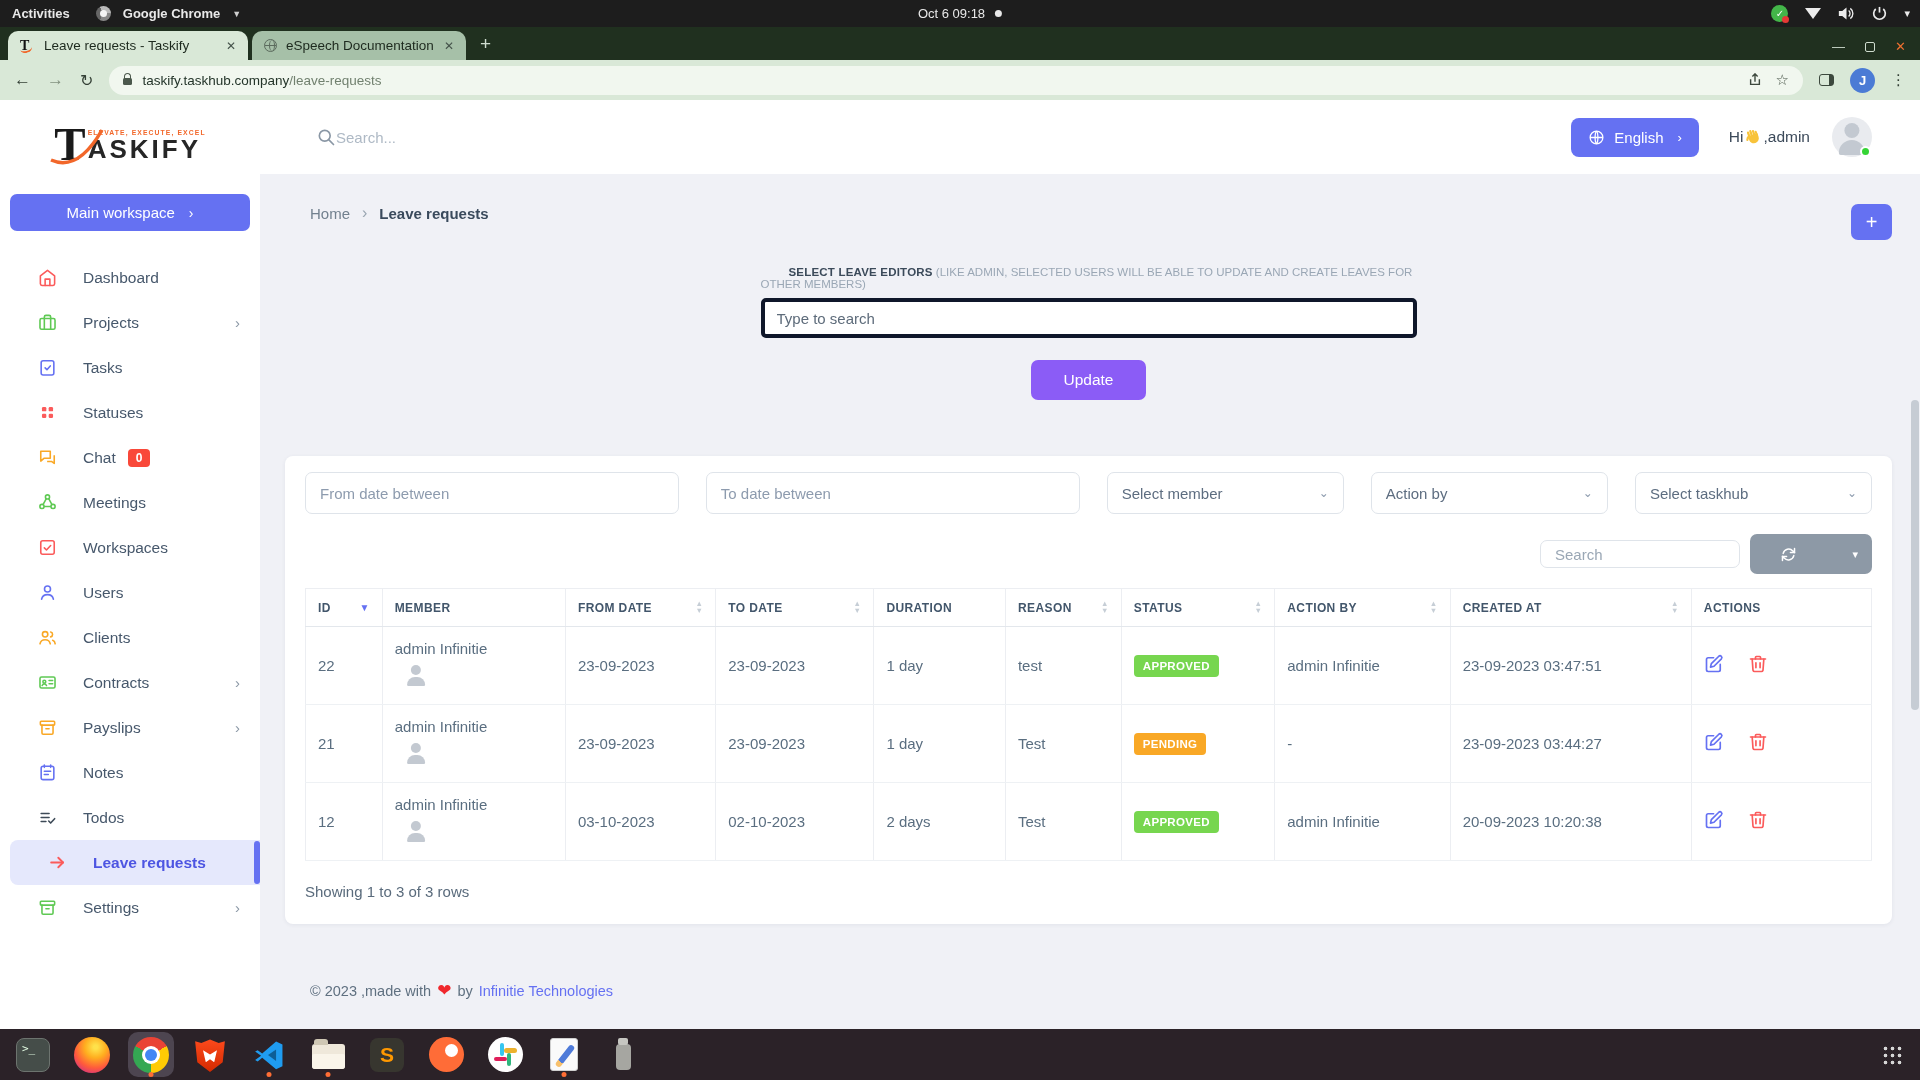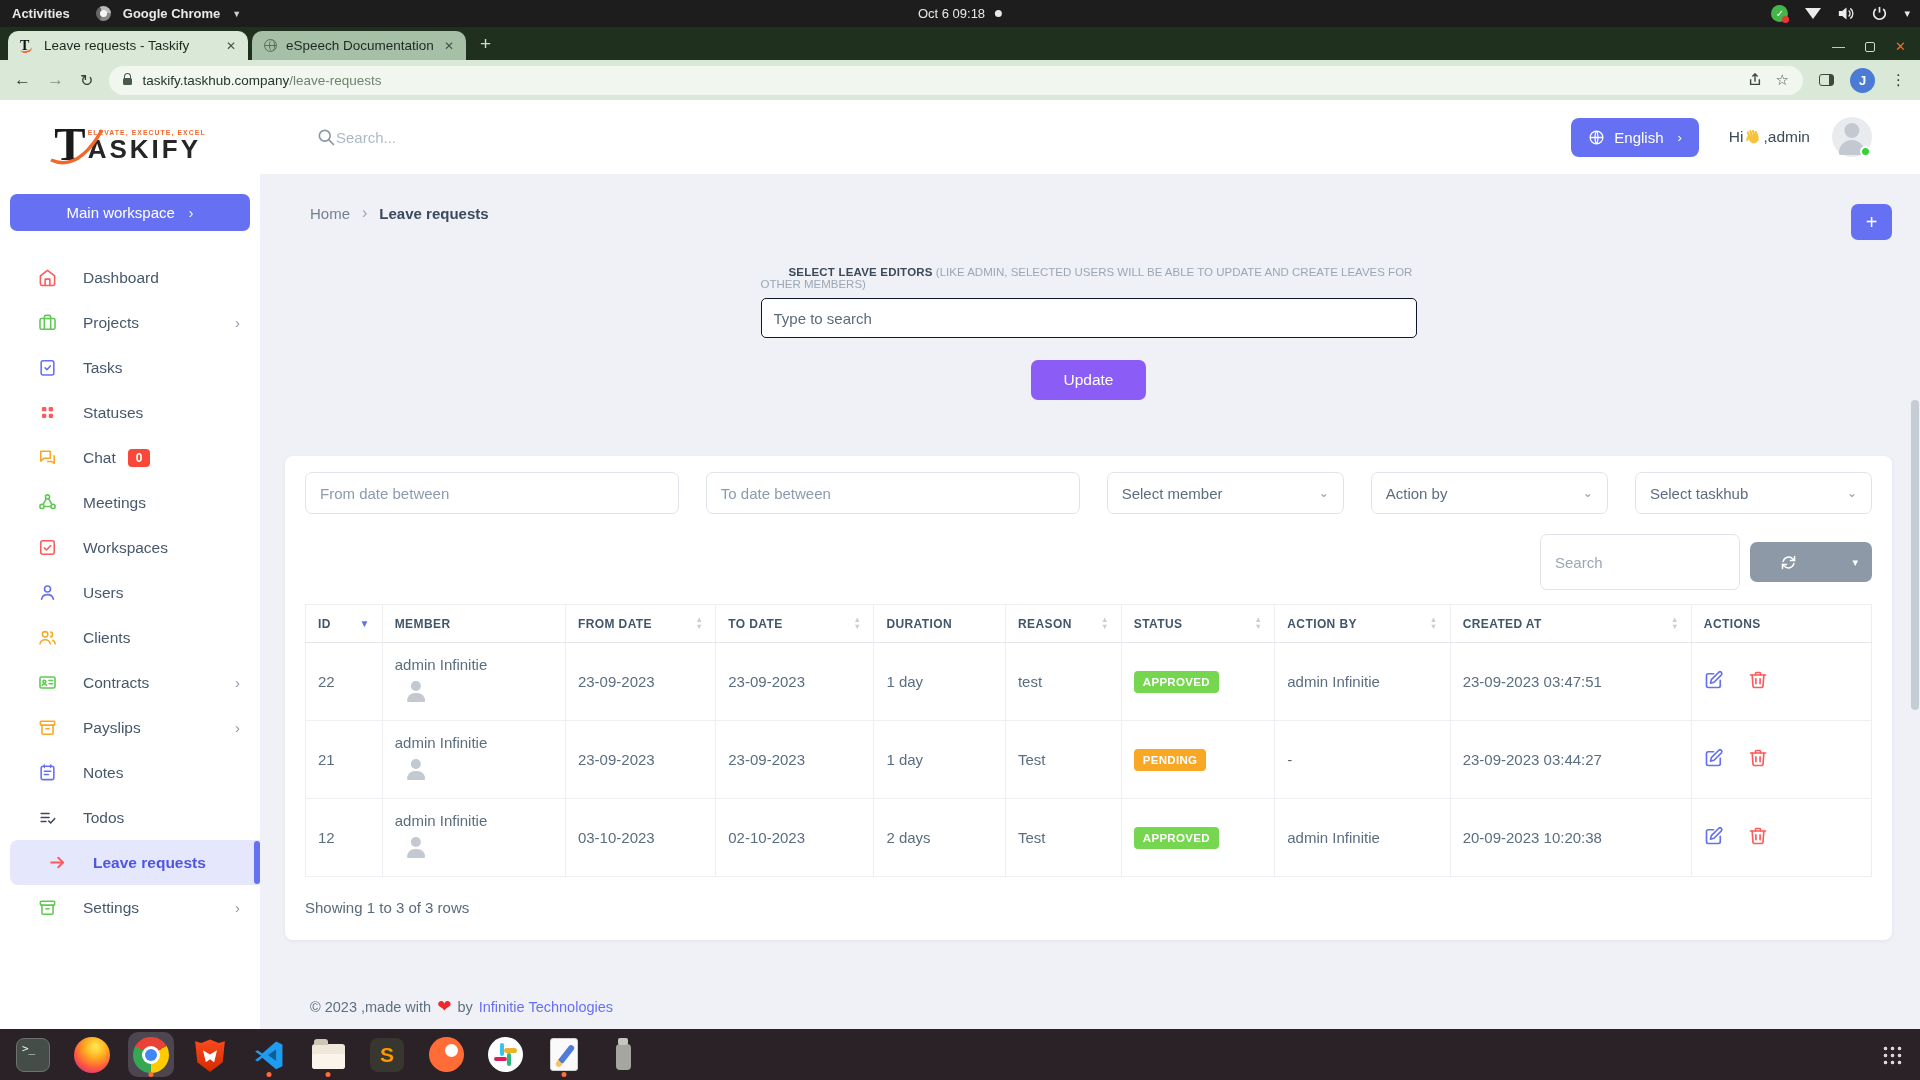--- a/index.html
+++ b/index.html
@@ -123,38 +123,38 @@
   .crumb-home { color:#72818f; }
   .crumb-sep { color:#9aa6b2; font-size:16px; }
   .crumb-cur { color:#3a4a5c; font-weight:bold; }
   .add-btn { margin-left:auto; width:41px; height:36px; background:#6571f2; border-radius:7px; color:#fff;
     font-size:20px; display:flex; align-items:center; justify-content:center; }
 
   .editors { width:656px; margin:26px auto 0; }
   .editors-label { font-size:11.5px; }
   .editors-strong { font-weight:bold; color:#3b4a5a; letter-spacing:.2px;margin-left:28px; }
   .editors-note { color:#9aa7b5; }
-  .editors-input { margin-top:8px; width:100%; height:40px; border:1px solid #0f172a; border-radius:5px;
+  .editors-input { margin-top:8px; width:100%; height:40px; border:4px solid #0f172a; border-radius:5px;
     padding:12px 12px; font-size:15px; color:#3b4a5a; background:#fff; font-family:inherit; }
   .editors-input::placeholder { color:#5d6b7a; }
   .update-btn { display:block; margin:22px auto 0; width:115px; height:40px; background:#8b5cf6; border:none;
     border-radius:7px; color:#fff; font-size:15.5px; font-family:inherit; }
 
   .card { margin-top:56px; background:#fff; border-radius:8px; box-shadow:0 1px 4px rgba(40,50,80,.07);
     padding:16px 20px 24px; }
   .filter-row { display:flex; gap:27px; }
   .f-input { height:42px; border:1px solid #dfe4ea; border-radius:7px; padding:0 14px; font-size:15px;
     background:#fff; font-family:inherit; color:#42506a; }
   .f-input::placeholder { color:#8d9bae; }
   .f-input.wide { flex:1.66; }
   .f-select { flex:1; height:42px; border:1px solid #dfe4ea; border-radius:7px; padding:0 14px;
     display:flex; align-items:center; font-size:15px; color:#5d6d80; background:#fff;gap:12px; }
   .f-select .caret { margin-left:auto; color:#8d9bae; font-size:12px; }
   .search-row { margin-top:20px; display:flex; justify-content:flex-end; align-items:center; gap:10px; }
-  .t-search { width:200px; height:56px; border:1px solid #dfe4ea; border-radius:7px; padding:0 14px;
+  .t-search { width:200px; height:28px; border:1px solid #dfe4ea; border-radius:7px; padding:0 14px;
     font-size:15px; background:#fff; font-family:inherit; color:#42506a; }
   .t-search::placeholder { color:#9aa7b5; }
   .refresh-btn { width:122px; height:40px; background:#8d99a6; border-radius:7px; display:flex;
     align-items:center; color:#fff; }
   .refresh-btn svg { margin-left:30px; }
   .refresh-btn .caret { margin-left:auto; margin-right:14px; font-size:11px; }
 
   table.lr-table { margin-top:14px; width:100%; border-collapse:collapse; border:1px solid #eceef2; }
   .lr-table th, .lr-table td { border-right:1px solid #eceef2; text-align:left; vertical-align:middle; }
   .lr-table th { height:38px; padding:0 12px; font-size:12px; color:#42566b; letter-spacing:.4px;

